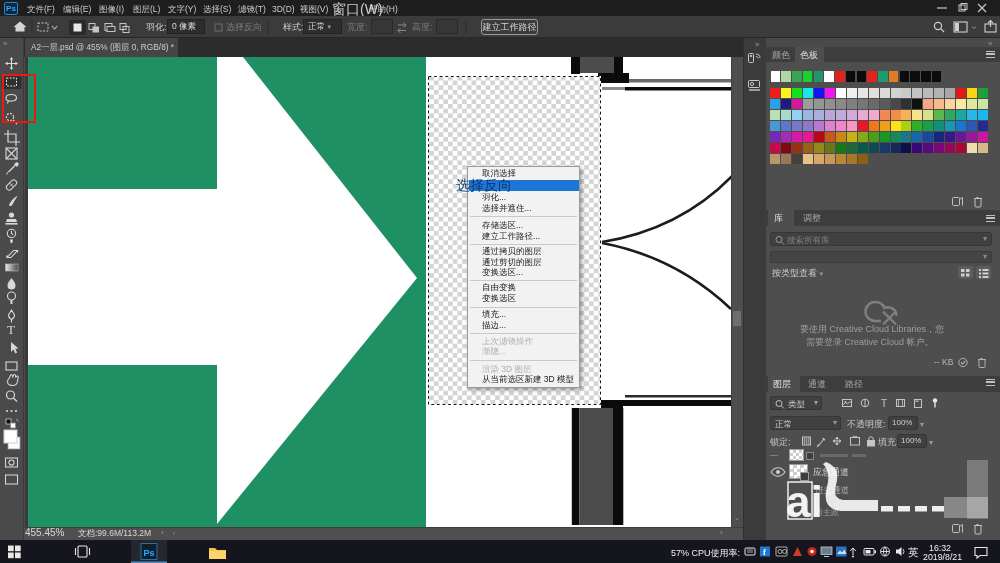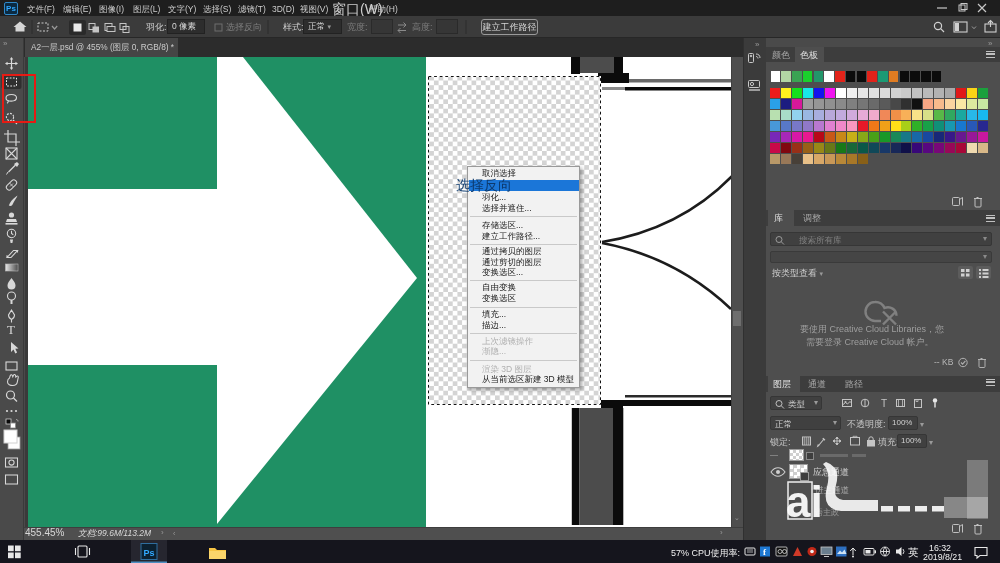--- a/index.html
+++ b/index.html
@@ -216,21 +216,21 @@
 <rect x="403.5" y="19.5" width="172" height="328" fill="none" stroke="#ffffff" stroke-width="1"></rect>
 <rect x="403.5" y="19.5" width="172" height="328" fill="none" stroke="#111111" stroke-width="1" stroke-dasharray="2.8 2.8"></rect>
 </svg>
   </div>
 <div class="abs" style="left:25px;top:57px;width:3px;height:470px;background:#3a3a3a"></div>
 <div class="abs" style="left:731px;top:57px;width:12px;height:470px;background:#4e4e4e;border-left:1px solid #404040"></div>
 <div class="abs" style="left:733px;top:311px;width:8px;height:15px;background:#6e6e6e"></div>
 <div class="abs" style="left:734px;top:513px;font-size:7px;line-height:9px;color:#9a9a9a;white-space:nowrap;">⌄</div>
 <div class="abs" style="left:24px;top:527px;width:719px;height:13px;background:#4f4f4f;border-top:1px solid #3e3e3e"></div>
 <div class="abs" style="left:25px;top:528px;font-size:10px;line-height:10.5px;color:#d8d8d8;white-space:nowrap;">455.45%</div>
-<div class="abs" style="left:78px;top:528px;font-size:8.5px;line-height:10.5px;color:#d8d8d8;white-space:nowrap;font-style:italic;">文档:99.6M/113.2M</div>
+<div class="abs" style="left:78px;top:528px;font-size:8.5px;line-height:10.5px;color:#d8d8d8;white-space:nowrap;">文档:99.6M/113.2M</div>
 <div class="abs" style="left:161px;top:528px;font-size:8px;line-height:10px;color:#9a9a9a;white-space:nowrap;">›</div>
 <div class="abs" style="left:173px;top:529px;font-size:7px;line-height:9px;color:#9a9a9a;white-space:nowrap;">‹</div>
 <div class="abs" style="left:720px;top:528px;font-size:8px;line-height:10px;color:#9a9a9a;white-space:nowrap;">›</div>
 <div class="abs" style="left:467px;top:166px;width:113px;height:222px;background:#f2f2f2;border:1px solid #9a9a9a;box-shadow:2px 2px 4px rgba(0,0,0,.35);z-index:50"></div>
 <div class="abs" style="left:468.5px;top:179.5px;width:110px;height:11px;background:#1b76d8;z-index:51"></div>
 <div class="abs" style="left:482px;top:168.3px;font-size:8.5px;line-height:10.5px;color:#1c1c1c;white-space:nowrap;z-index:52">取消选择</div>
 <div class="abs" style="left:456px;top:179.8px;font-size:14px;line-height:10.5px;color:#0d3a6e;white-space:nowrap;z-index:52">选择反向</div>
 <div class="abs" style="left:482px;top:191.8px;font-size:8.5px;line-height:10.5px;color:#1c1c1c;white-space:nowrap;z-index:52">羽化...</div>
 <div class="abs" style="left:482px;top:202.8px;font-size:8.5px;line-height:10.5px;color:#1c1c1c;white-space:nowrap;z-index:52">选择并遮住...</div>
 <div class="abs" style="left:482px;top:219.8px;font-size:8.5px;line-height:10.5px;color:#1c1c1c;white-space:nowrap;z-index:52">存储选区...</div>
@@ -433,21 +433,21 @@
 <div class="abs" style="left:803px;top:213px;font-size:9px;line-height:11px;color:#a8a8a8;white-space:nowrap;">调整</div>
 <div class="abs" style="left:986px;top:215px;width:9px;height:7px;border-top:1.5px solid #c0c0c0;border-bottom:1.5px solid #c0c0c0">
     <div style="margin-top:1.2px;height:1.5px;background:#c0c0c0"></div>
   </div>
 <div class="abs" style="left:766px;top:226px;width:234px;height:314px;background:#4e4e4e"></div>
 <div class="abs" style="left:770px;top:232px;width:222px;height:14px;background:#404040;border:1px solid #363636;border-radius:2px;overflow:hidden">
     <svg width="14" height="12" style="position:absolute;left:2px;top:1px">
       <circle cx="6" cy="5.5" r="3" fill="none" stroke="#9a9a9a"></circle>
       <line x1="8.2" y1="7.7" x2="11" y2="10.5" stroke="#9a9a9a"></line>
     </svg>
-    <span style="position:absolute;left:28px;top:1px;color:#808080;font-size:8.5px;line-height:12px">搜索所有库</span>
+    <span style="position:absolute;left:16px;top:1px;color:#808080;font-size:8.5px;line-height:12px">搜索所有库</span>
     <span style="position:absolute;right:4px;top:1px;color:#8a8a8a;font-size:8px">▾</span>
   </div>
 <div class="abs" style="left:770px;top:251px;width:222px;height:12px;background:#454545;border:1px solid #3a3a3a;border-radius:2px">
     <span style="position:absolute;right:4px;top:0;color:#8a8a8a;font-size:8px">▾</span>
   </div>
 <div class="abs" style="left:772px;top:268px;font-size:9px;line-height:11px;color:#d0d0d0;white-space:nowrap;">按类型查看 <span style="color:#9a9a9a;font-size:7px">▾</span></div>
 <div class="abs" style="left:958px;top:266px;width:15px;height:13px;background:#5c5c5c;border-radius:2px">
     <svg width="15" height="13">
       <g fill="#cfcfcf">
         <rect x="3" y="3" width="3.5" height="3"></rect>

